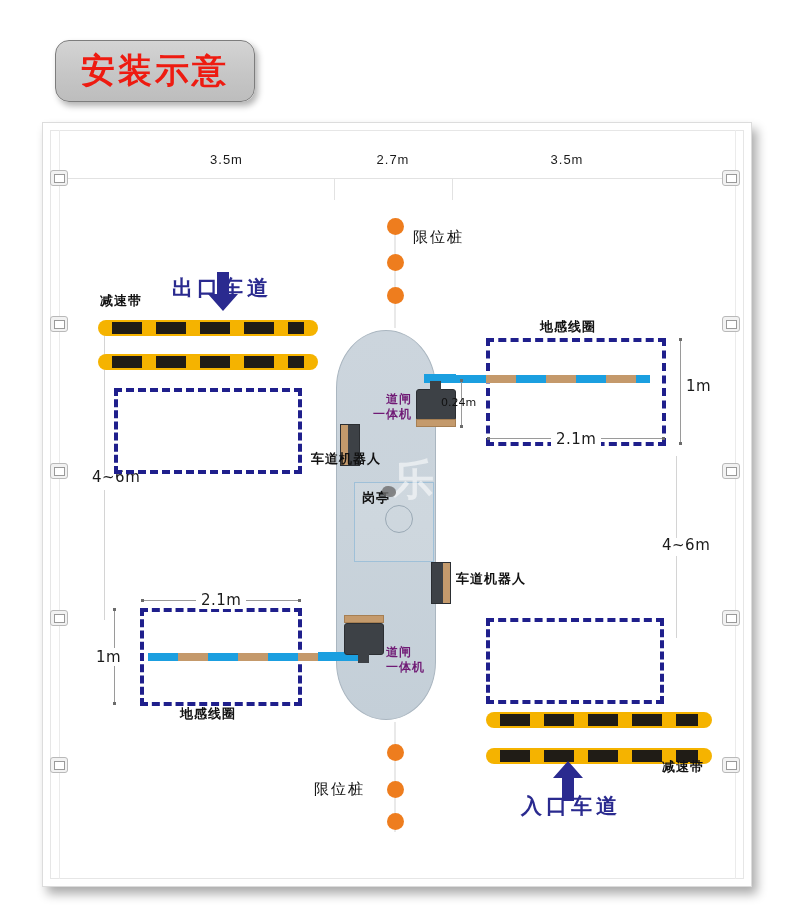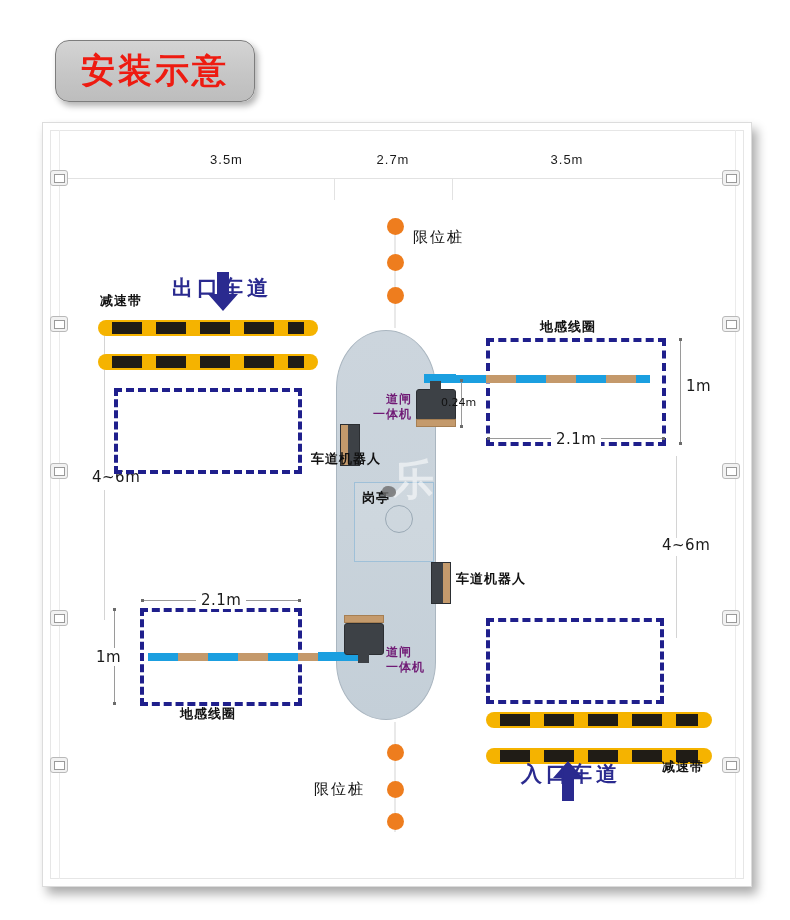--- a/index.html
+++ b/index.html
@@ -388,21 +388,21 @@
     <div class="bump-inner"></div>
   </div>
   <div class="bump" style="left:486px; top:748px; width:226px;">
     <div class="bump-inner"></div>
   </div>
   <div class="lbl lbl-cn" style="left:662px; top:758px;">减速带</div>
 
   <svg class="arrow" style="left:551px; top:760px;" width="34" height="42" viewBox="0 0 34 42">
     <polygon points="17,1 32,18 23,18 23,41 11,41 11,18 2,18" fill="#2a2a8f"></polygon>
   </svg>
-  <div class="lbl lbl-lane" style="left:521px; top:760px;">入口车道</div>
+  <div class="lbl lbl-lane" style="left:521px; top:792px;">入口车道</div>
 
   <div class="post-line" style="left:394px; top:218px; height:110px;"></div>
   <div class="post-dot" style="left:387px; top:218px;"></div>
   <div class="post-dot" style="left:387px; top:254px;"></div>
   <div class="post-dot" style="left:387px; top:287px;"></div>
   <div class="lbl lbl-post" style="left:413px; top:228px;">限位桩</div>
 
   <div class="post-line" style="left:394px; top:722px; height:110px;"></div>
   <div class="post-dot" style="left:387px; top:744px;"></div>
   <div class="post-dot" style="left:387px; top:781px;"></div>

